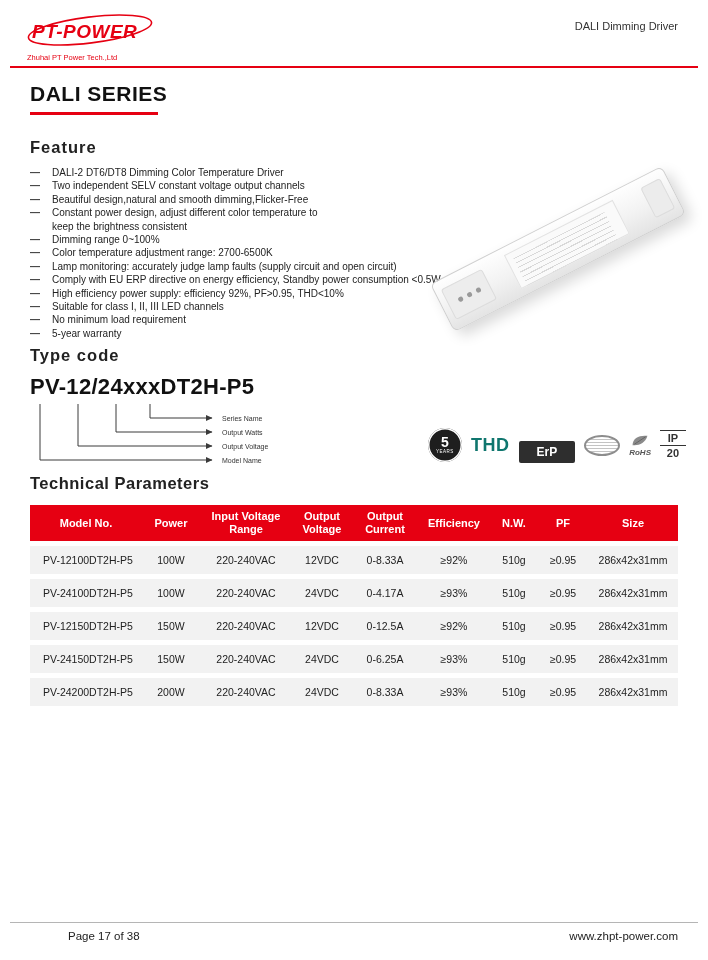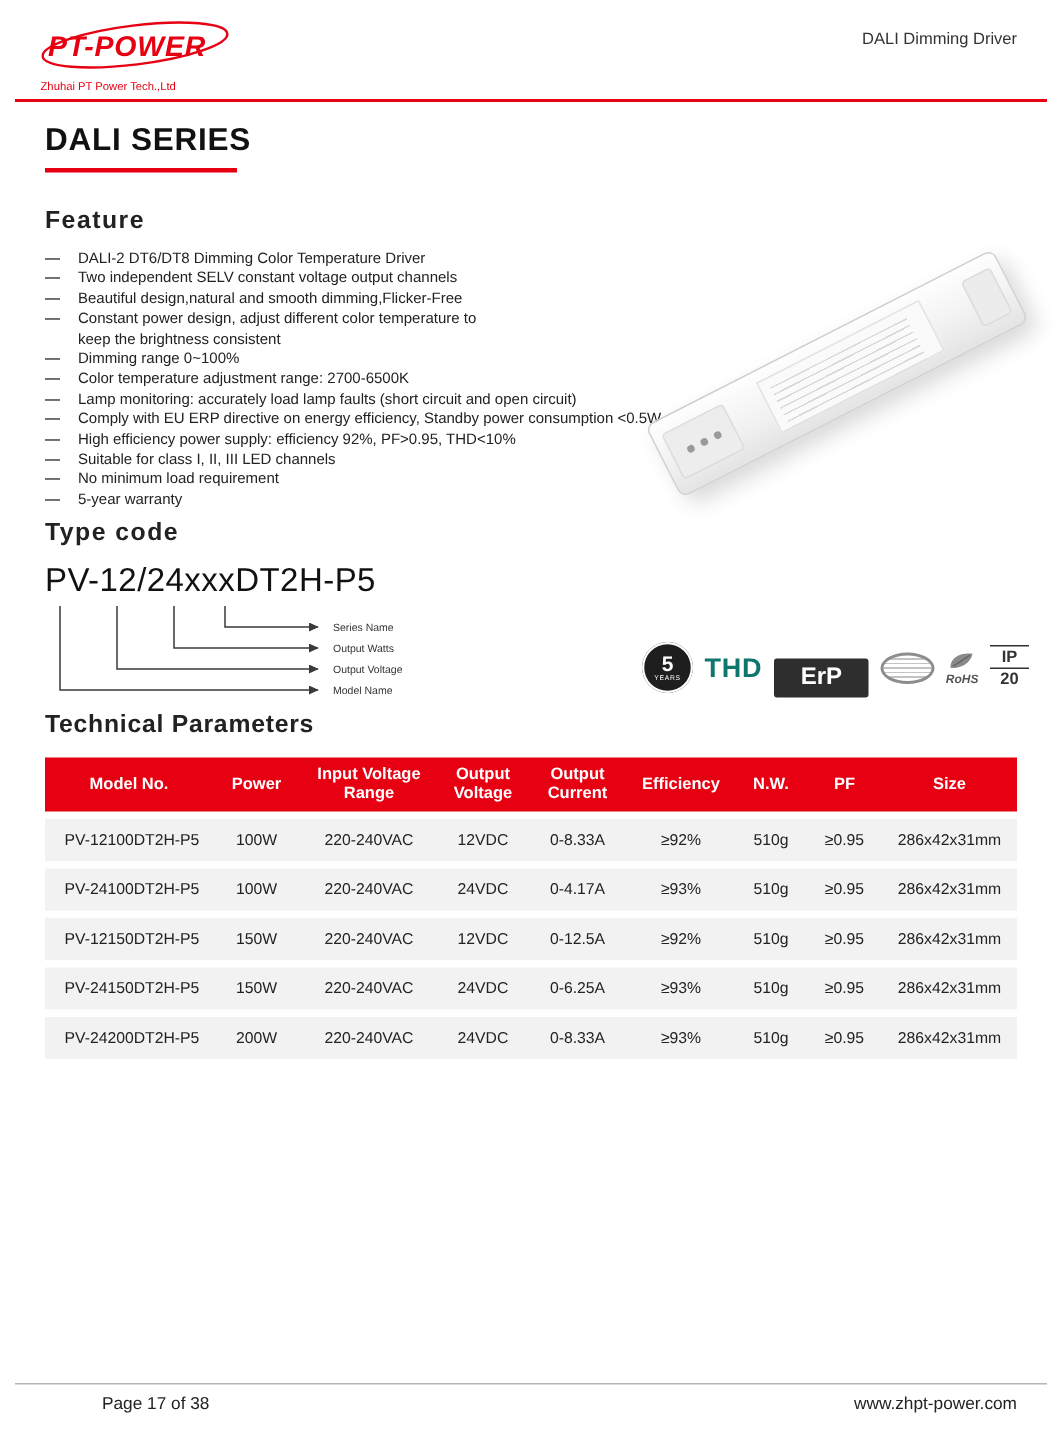--- a/index.html
+++ b/index.html
@@ -37,32 +37,32 @@
     background:linear-gradient(180deg,#fefefe 0%,#f2f2f2 55%,#e4e4e4 100%);
     border:1px solid #cfcfcf; border-radius:6px; box-shadow:4px 8px 14px rgba(0,0,0,.15); }
   .driver-label { position:absolute; left:78px; top:7px; right:58px; bottom:7px; background:#fafafa; border:1px solid #e2e2e2;
     background-image:repeating-linear-gradient(180deg,#d9d9d9 0 1px,transparent 1px 5px); background-size:85% 100%; background-repeat:no-repeat; background-position:6px 6px; }
   .driver-terminals { position:absolute; left:6px; top:9px; bottom:9px; width:46px; background:#ededed; border:1px solid #dcdcdc; border-radius:3px;
     display:flex; align-items:center; justify-content:center; gap:5px; }
   .driver-terminals i { width:5px; height:5px; border-radius:50%; background:#9a9a9a; }
   .driver-end { position:absolute; right:6px; top:9px; bottom:9px; width:22px; background:#ececec; border:1px solid #dcdcdc; border-radius:3px; }
 
   
-  .typecode { position:absolute; left:30px; top:374px; font-size:22px; font-weight:normal; color:#111; letter-spacing:.3px; }
+  .typecode { position:absolute; left:30px; top:374px; font-size:22px; font-weight:bold; color:#111; letter-spacing:.3px; }
   .tc-diagram { position:absolute; left:34px; top:404px; }
   .tc-diagram path.tcl { fill:none; stroke:#3a3a3a; stroke-width:1; }
   .tc-diagram text { font-size:7px; fill:#333; font-family:"Liberation Sans","DejaVu Sans",sans-serif; }
 
   
   .certs { position:absolute; left:428px; top:423px; width:258px; height:44px; display:flex; align-items:center; justify-content:space-between; }
   .warranty { width:34px; height:34px; border-radius:50%; background:#1e1e1e; color:#fff; display:flex; flex-direction:column; align-items:center; justify-content:center; box-shadow:0 0 0 1.5px #fff inset; }
   .wnum { font-size:14px; font-weight:bold; line-height:13px; }
   .wlbl { font-size:4.5px; letter-spacing:.5px; }
   .thd { font-size:18px; font-weight:800; color:#0f766e; letter-spacing:.5px; }
-  .erp { background:#2e2e2e; color:#fff; font-size:16px; font-weight:bold; padding:4px 18px; border-radius:2px;margin-top:14px; }
+  .erp { background:#2e2e2e; color:#fff; font-size:12px; font-weight:bold; padding:4px 18px; border-radius:2px;margin-top:14px; }
   .oval { width:36px; height:21px; border:2px solid #8d8d8d; border-radius:50%;
     background:repeating-linear-gradient(0deg,transparent 0 2px,#c3c3c3 2px 3px); }
   .rohs { display:flex; flex-direction:column; align-items:center; gap:1px; }
   .rohs-t { font-size:8px; font-weight:bold; font-style:italic; color:#555; }
   .ip { display:flex; flex-direction:column; align-items:center; width:26px; color:#333; font-weight:bold; }
   .ip-top { font-size:11px; width:100%; text-align:center; border-top:1.5px solid #333; border-bottom:1.5px solid #333; line-height:14px; }
   .ip-bot { font-size:11px; line-height:14px; }
 
   
   .ttable { position:absolute; left:30px; top:505px; width:648px; }
@@ -118,21 +118,21 @@
     <li>
         <span class="dash">—</span>
         <span class="ftext">Dimming range 0~100%</span>
       </li>
     <li>
         <span class="dash">—</span>
         <span class="ftext">Color temperature adjustment range: 2700-6500K</span>
       </li>
     <li>
         <span class="dash">—</span>
-        <span class="ftext">Lamp monitoring: accurately load lamp faults (short circuit and open circuit)</span>
+        <span class="ftext">Lamp monitoring: accurately judge lamp faults (supply circuit and open circuit)</span>
       </li>
     <li>
         <span class="dash">—</span>
         <span class="ftext">Comply with EU ERP directive on energy efficiency, Standby power consumption &lt;0.5W</span>
       </li>
     <li>
         <span class="dash">—</span>
         <span class="ftext">High efficiency power supply: efficiency 92%, PF&gt;0.95, THD&lt;10%</span>
       </li>
     <li>

